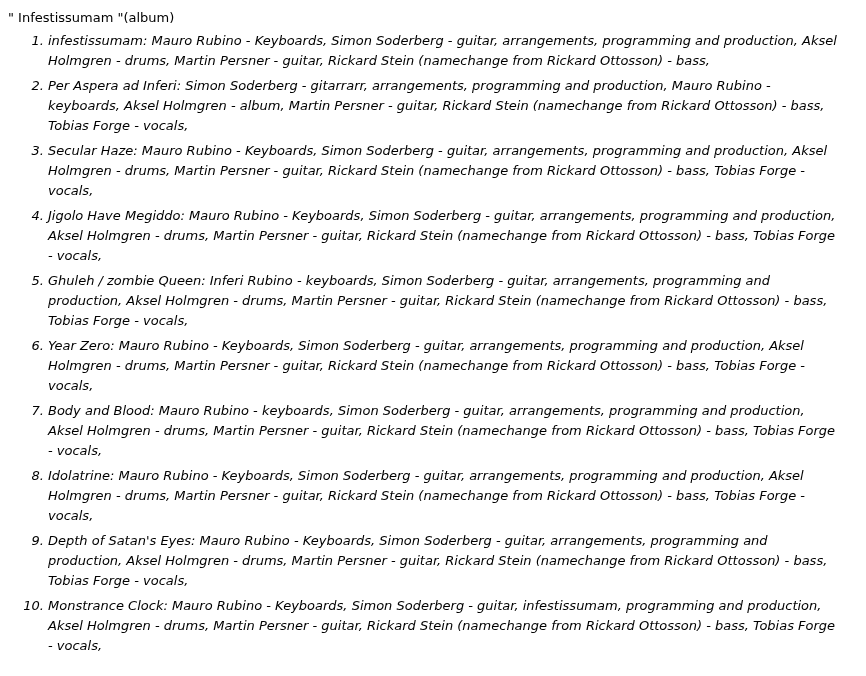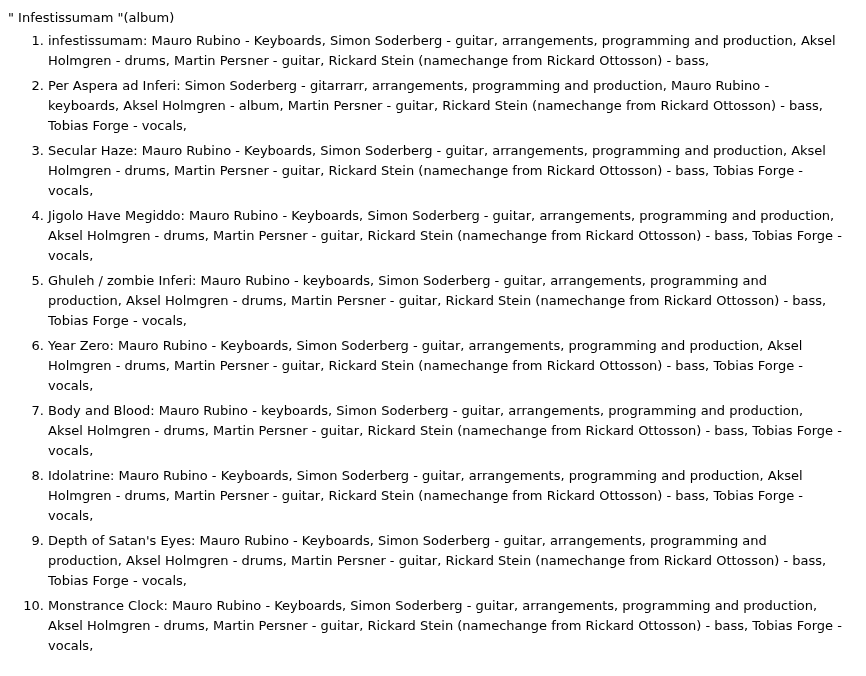--- a/index.html
+++ b/index.html
@@ -19,36 +19,37 @@
     margin: 0;
     padding: 0;
     font-size: 13px;
     font-weight: normal;
     line-height: 20px;
     white-space: pre;
   }
   ol.track-list {
     margin: 3px 16px 0 0;
     padding: 0 0 0 40px;
+    font-style: italic;
   }
   ol.track-list li {
     margin: 0 0 5px 0;
     padding: 0;
     line-height: 20px;
   }
 </style>
 </head>
 <body>
 
 <div class="page-title">" Infestissumam "(album)</div>
 
 <ol class="track-list">
   <li>infestissumam: Mauro Rubino - Keyboards, Simon Soderberg - guitar, arrangements, programming and production, Aksel Holmgren - drums, Martin Persner - guitar, Rickard Stein (namechange from Rickard Ottosson) - bass,</li>
   <li>Per Aspera ad Inferi: Simon Soderberg - gitarrarr, arrangements, programming and production, Mauro Rubino - keyboards, Aksel Holmgren - album, Martin Persner - guitar, Rickard Stein (namechange from Rickard Ottosson) - bass, Tobias Forge - vocals,</li>
   <li>Secular Haze: Mauro Rubino - Keyboards, Simon Soderberg - guitar, arrangements, programming and production, Aksel Holmgren - drums, Martin Persner - guitar, Rickard Stein (namechange from Rickard Ottosson) - bass, Tobias Forge - vocals,</li>
   <li>Jigolo Have Megiddo: Mauro Rubino - Keyboards, Simon Soderberg - guitar, arrangements, programming and production, Aksel Holmgren - drums, Martin Persner - guitar, Rickard Stein (namechange from Rickard Ottosson) - bass, Tobias Forge - vocals,</li>
-  <li>Ghuleh / zombie Inferi: Mauro Rubino - keyboards, Simon Soderberg - guitar, arrangements, programming and production, Aksel Holmgren - drums, Martin Persner - guitar, Rickard Stein (namechange from Rickard Ottosson) - bass, Tobias Forge - vocals,</li>
+  <li>Ghuleh / zombie Queen: Inferi Rubino - keyboards, Simon Soderberg - guitar, arrangements, programming and production, Aksel Holmgren - drums, Martin Persner - guitar, Rickard Stein (namechange from Rickard Ottosson) - bass, Tobias Forge - vocals,</li>
   <li>Year Zero: Mauro Rubino - Keyboards, Simon Soderberg - guitar, arrangements, programming and production, Aksel Holmgren - drums, Martin Persner - guitar, Rickard Stein (namechange from Rickard Ottosson) - bass, Tobias Forge - vocals,</li>
   <li>Body and Blood: Mauro Rubino - keyboards, Simon Soderberg - guitar, arrangements, programming and production, Aksel Holmgren - drums, Martin Persner - guitar, Rickard Stein (namechange from Rickard Ottosson) - bass, Tobias Forge - vocals,</li>
   <li>Idolatrine: Mauro Rubino - Keyboards, Simon Soderberg - guitar, arrangements, programming and production, Aksel Holmgren - drums, Martin Persner - guitar, Rickard Stein (namechange from Rickard Ottosson) - bass, Tobias Forge - vocals,</li>
   <li>Depth of Satan's Eyes: Mauro Rubino - Keyboards, Simon Soderberg - guitar, arrangements, programming and production, Aksel Holmgren - drums, Martin Persner - guitar, Rickard Stein (namechange from Rickard Ottosson) - bass, Tobias Forge - vocals,</li>
-  <li>Monstrance Clock: Mauro Rubino - Keyboards, Simon Soderberg - guitar, arrangements, programming and production, Aksel Holmgren - drums, Martin Persner - guitar, Rickard Stein (namechange from Rickard Ottosson) - bass, Tobias Forge - vocals,</li>
+  <li>Monstrance Clock: Mauro Rubino - Keyboards, Simon Soderberg - guitar, infestissumam, programming and production, Aksel Holmgren - drums, Martin Persner - guitar, Rickard Stein (namechange from Rickard Ottosson) - bass, Tobias Forge - vocals,</li>
 </ol>
 
 </body></html>

